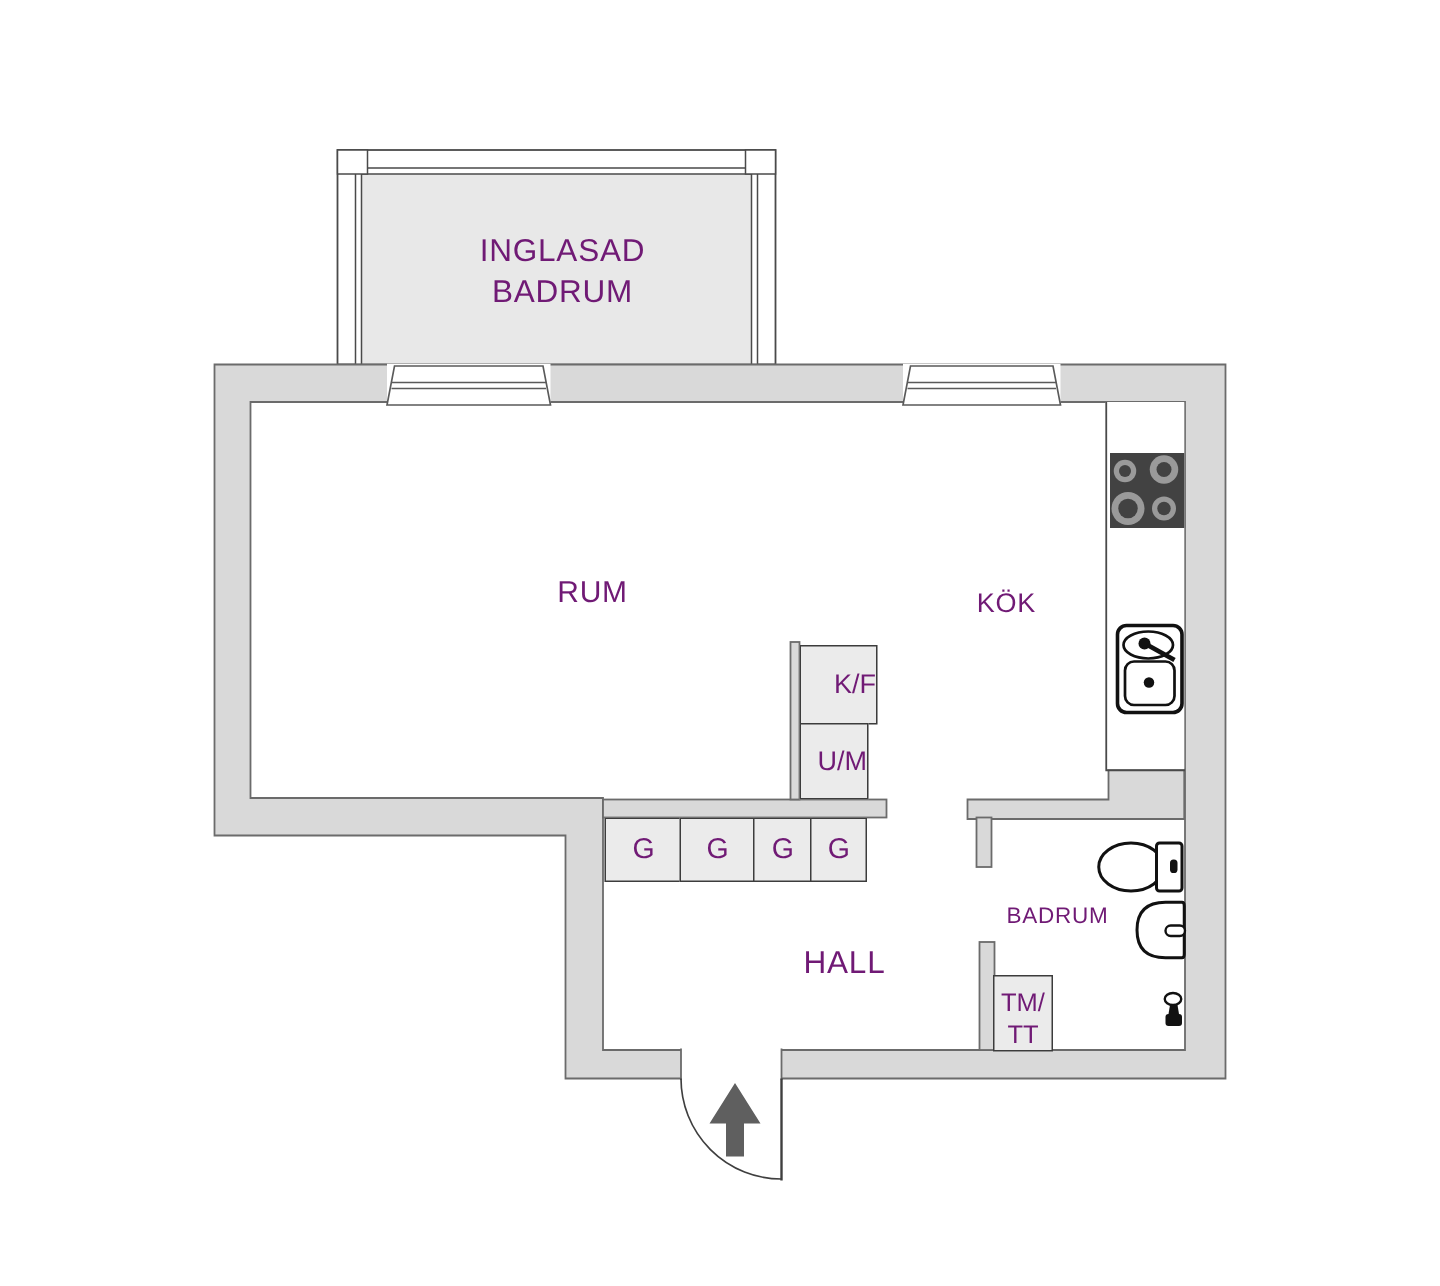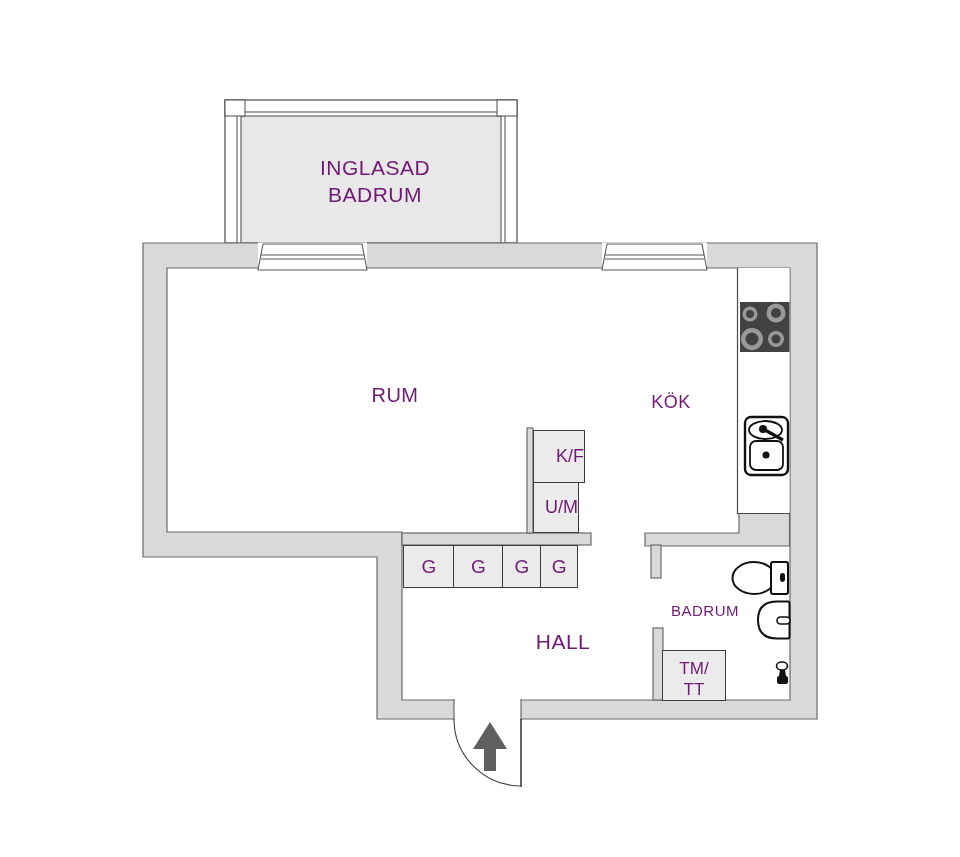--- a/index.html
+++ b/index.html
@@ -16,21 +16,21 @@
   .lbl-rum{font-size:20px;margin-left:44px;}
   .lbl-kok{font-size:18px;}
   .lbl-hall{font-size:21px;}
   .lbl-badrum{font-size:15px;}
   .box{
     position:absolute;box-sizing:border-box;background:#ebebeb;
     border:1.6px solid #3c3c3c;display:flex;align-items:center;justify-content:flex-end;
   }
   .box-kf{left:533px;top:430px;width:52px;height:53px;font-size:18px;}
   .box-um{left:533px;top:481.5px;width:46px;height:51.5px;font-size:18px;}
-  .box-tmtt{left:662px;top:650px;width:64px;height:51px;font-size:17px;flex-direction:column;line-height:21px;}
+  .box-tmtt{left:662px;top:650px;width:40px;height:51px;font-size:17px;flex-direction:column;line-height:21px;}
   .g-row{position:absolute;left:403px;top:545px;height:43px;display:flex;}
   .g-cell{
     box-sizing:border-box;background:#ebebeb;border:1.6px solid #3c3c3c;
     display:flex;align-items:center;justify-content:center;font-size:19px;
   }
   .g-cell + .g-cell{margin-left:-1.6px;}
   .g-w1{width:52px;} .g-w2{width:50px;} .g-w3{width:40px;} .g-w4{width:38px;}
 </style>
 </head>
 <body>

